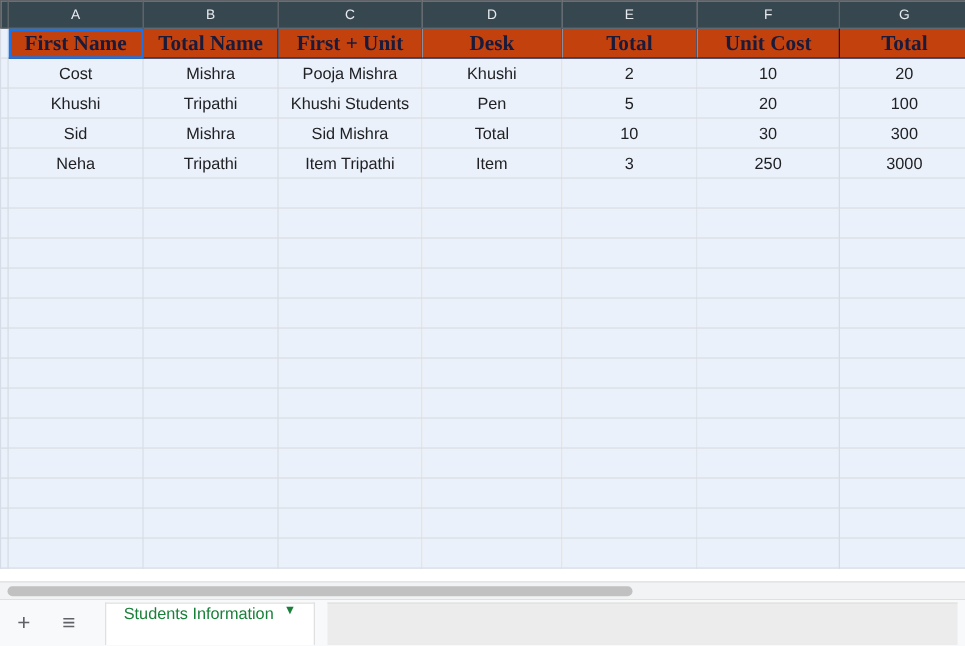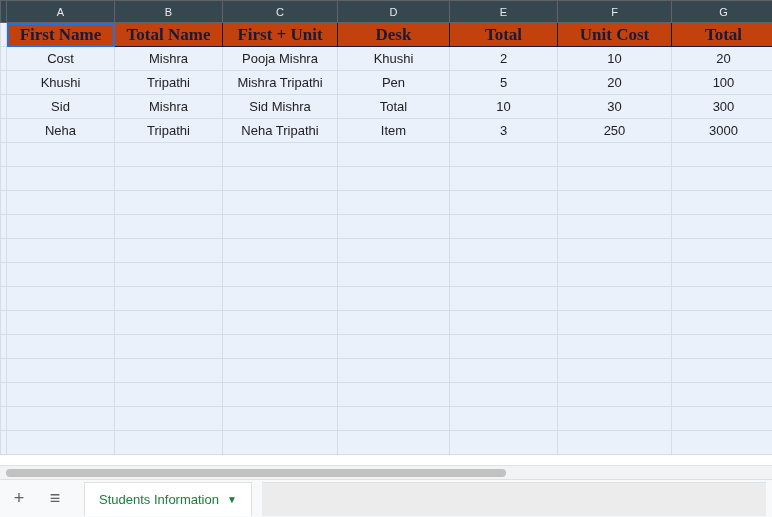--- a/index.html
+++ b/index.html
@@ -89,21 +89,21 @@
     gap: 10px;
   }
   .tabbar .iconbtn {
     width: 26px; height: 26px;
     display:flex; align-items:center; justify-content:center;
     color:#5f6368; cursor:pointer; border-radius:4px;
     font-size:18px;
   }
   .sheet-tab {
     height: 34px;
-    display:flex; align-items:center;
+    display:flex; 
     padding: 0 14px;
     background:#fff;
     border-top:1px solid #e0e0e0;
     border-left:1px solid #e0e0e0;
     border-right:1px solid #e0e0e0;
     border-radius: 0;
     color:#188038;
     font-size:13px;
     font-weight:500;
     gap:8px;
@@ -159,41 +159,41 @@
           <td class="cell">Pooja Mishra</td>
           <td class="cell">Khushi</td>
           <td class="cell">2</td>
           <td class="cell">10</td>
           <td class="cell">20</td>
         </tr>
         <tr>
           <td class="rowhdr"></td>
           <td class="cell">Khushi</td>
           <td class="cell">Tripathi</td>
-          <td class="cell">Mishra Tripathi</td>
+          <td class="cell">Khushi Students</td>
           <td class="cell">Pen</td>
           <td class="cell">5</td>
           <td class="cell">20</td>
           <td class="cell">100</td>
         </tr>
         <tr>
           <td class="rowhdr"></td>
           <td class="cell">Sid</td>
           <td class="cell">Mishra</td>
           <td class="cell">Sid Mishra</td>
           <td class="cell">Total</td>
           <td class="cell">10</td>
           <td class="cell">30</td>
           <td class="cell">300</td>
         </tr>
         <tr>
           <td class="rowhdr"></td>
           <td class="cell">Neha</td>
           <td class="cell">Tripathi</td>
-          <td class="cell">Neha Tripathi</td>
+          <td class="cell">Item Tripathi</td>
           <td class="cell">Item</td>
           <td class="cell">3</td>
           <td class="cell">250</td>
           <td class="cell">3000</td>
         </tr>
         <tr>
           <td class="rowhdr"></td>
           <td class="cell"></td>
           <td class="cell"></td>
           <td class="cell"></td>

